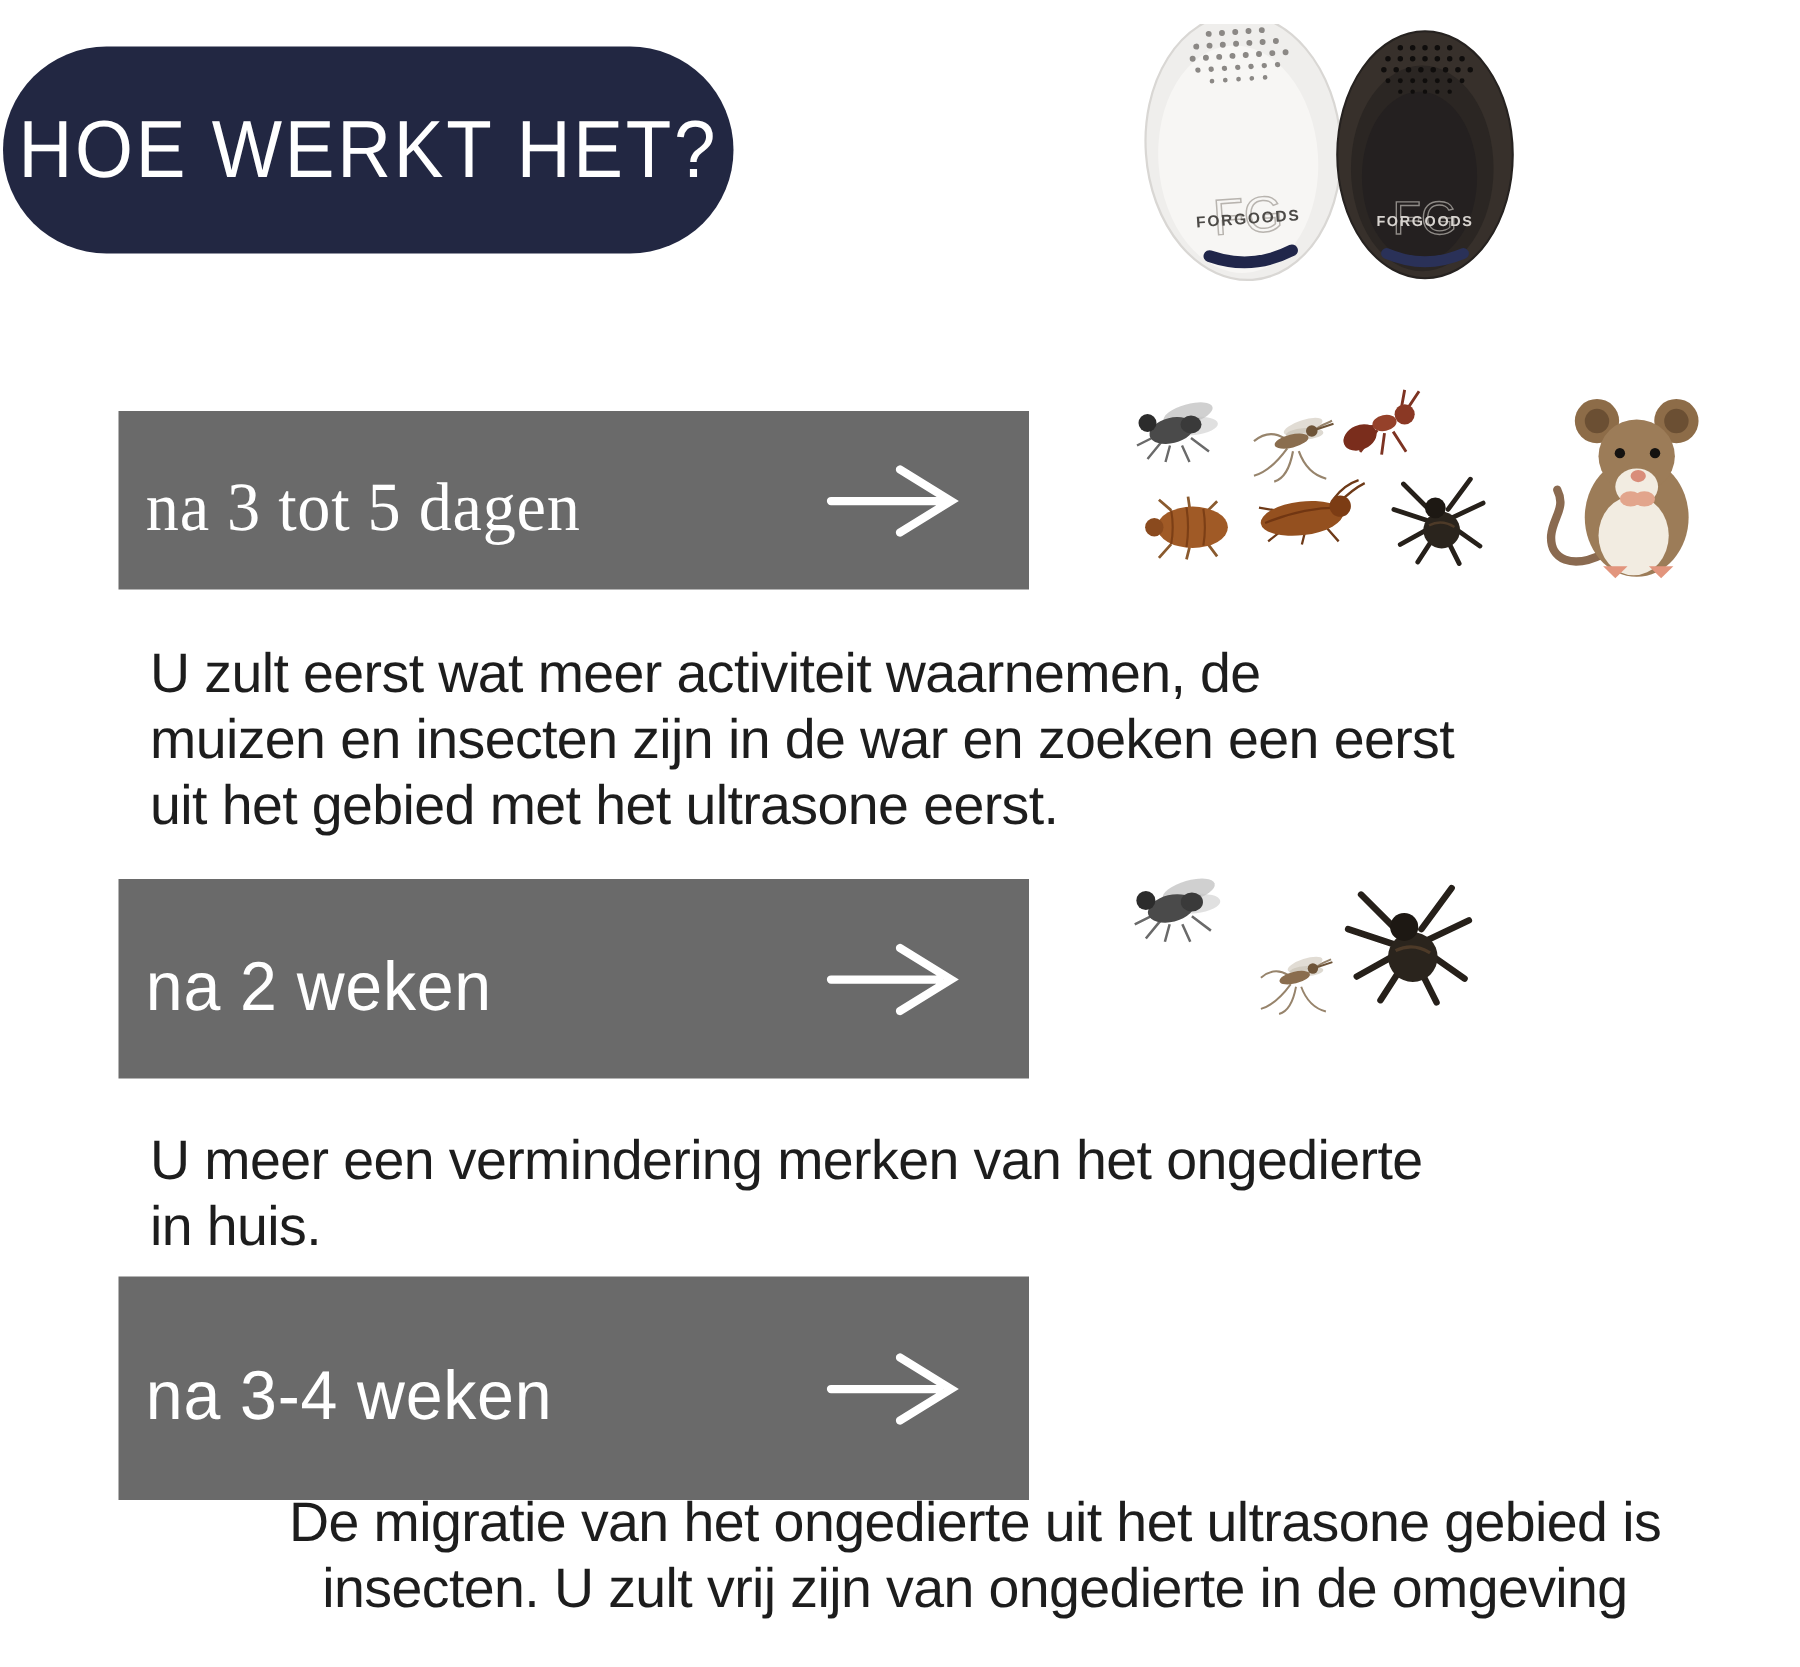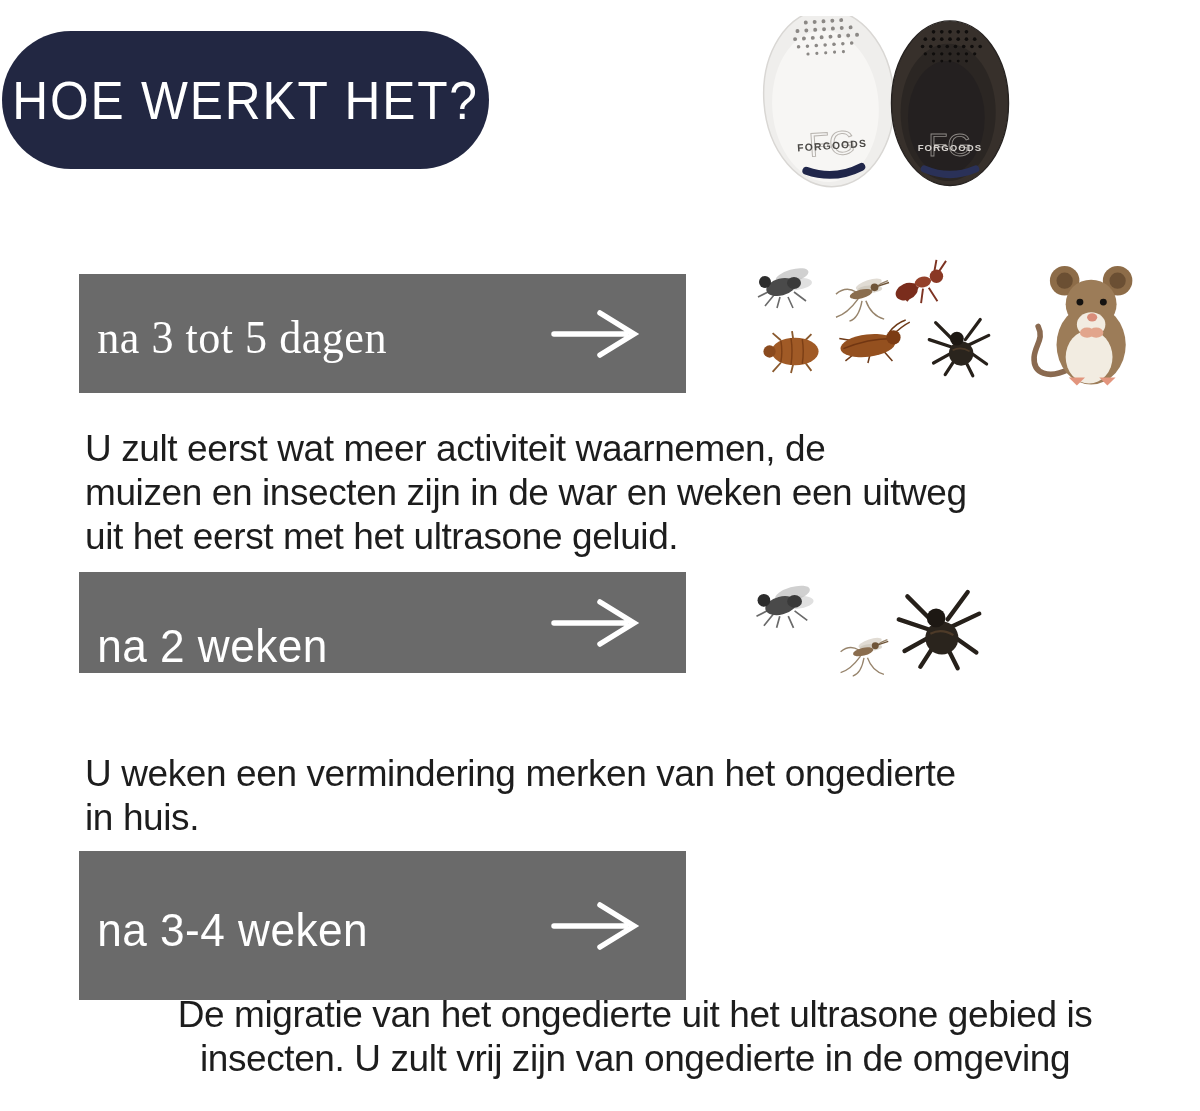--- a/index.html
+++ b/index.html
@@ -39,26 +39,26 @@
     position:absolute;left:79px;width:607px;
     background:var(--bar-bg,#6a6a6a);
     display:flex;align-items:center;
   }
   .step-bar .bar-label{
     color:var(--bar-text,#fff);font-size:46px;font-weight:300;
     padding-left:19px;letter-spacing:0.5px;transform:scaleX(0.96);
     transform-origin:left center;white-space:nowrap;padding-top:8px;
   }
   .bar-1{top:258px;height:119px;font-family:Liberation Serif, serif;}
-  .bar-2{top:556px;height:101px;align-items:flex-end;}
+  .bar-2{top:570px;height:133px;}
   .bar-3{top:835px;height:149px;}
   .arrow{position:absolute;right:42px;top:50%;transform:translateY(-50%);}
 
   
-  .para{position:absolute;left:85px;width:1100px;}
+  .para{position:absolute;left:100px;width:1100px;}
   .para .line{
     font-size:37px;line-height:44px;letter-spacing:-0.4px;
     color:var(--body-text,#1d1d1d);font-weight:400;white-space:nowrap;
   }
   .para-1{top:411px;}
   .para-2{top:736px;}
   .para-3{top:977px;text-align:center;}
 
   
   .pest{position:absolute;}
@@ -235,43 +235,43 @@
     </svg>
   <svg class="pest p1-spider">
       <use href="#sym-spider"></use>
     </svg>
   <svg class="pest p1-mouse">
       <use href="#sym-mouse"></use>
     </svg>
 
   <div class="para para-1">
     <div class="line">U zult eerst wat meer activiteit waarnemen, de</div>
-    <div class="line">muizen en insecten zijn in de war en weken een uitweg</div>
-    <div class="line">uit het eerst met het ultrasone geluid.</div>
+    <div class="line">muizen en insecten zijn in de war en zoeken een eerst</div>
+    <div class="line">uit het gebied met het ultrasone eerst.</div>
   </div>
 
   <div class="step-bar bar-2">
     <span class="bar-label">na 2 weken</span>
     <svg class="arrow" width="94" height="58" viewBox="0 0 94 58">
       <path d="M4 29 H76 M50 8 L84 29 L50 50" stroke="#fff" stroke-width="5.5" fill="none" stroke-linecap="round" stroke-linejoin="miter"></path>
     </svg>
   </div>
 
   <svg class="pest p2-fly">
       <use href="#sym-fly"></use>
     </svg>
   <svg class="pest p2-mosquito">
       <use href="#sym-mosquito"></use>
     </svg>
   <svg class="pest p2-spider">
       <use href="#sym-spider"></use>
     </svg>
 
   <div class="para para-2">
-    <div class="line">U weken een vermindering merken van het ongedierte</div>
+    <div class="line">U meer een vermindering merken van het ongedierte</div>
     <div class="line">in huis.</div>
   </div>
 
   <div class="step-bar bar-3">
     <span class="bar-label">na 3-4 weken</span>
     <svg class="arrow" width="94" height="58" viewBox="0 0 94 58">
       <path d="M4 29 H76 M50 8 L84 29 L50 50" stroke="#fff" stroke-width="5.5" fill="none" stroke-linecap="round" stroke-linejoin="miter"></path>
     </svg>
   </div>
 

